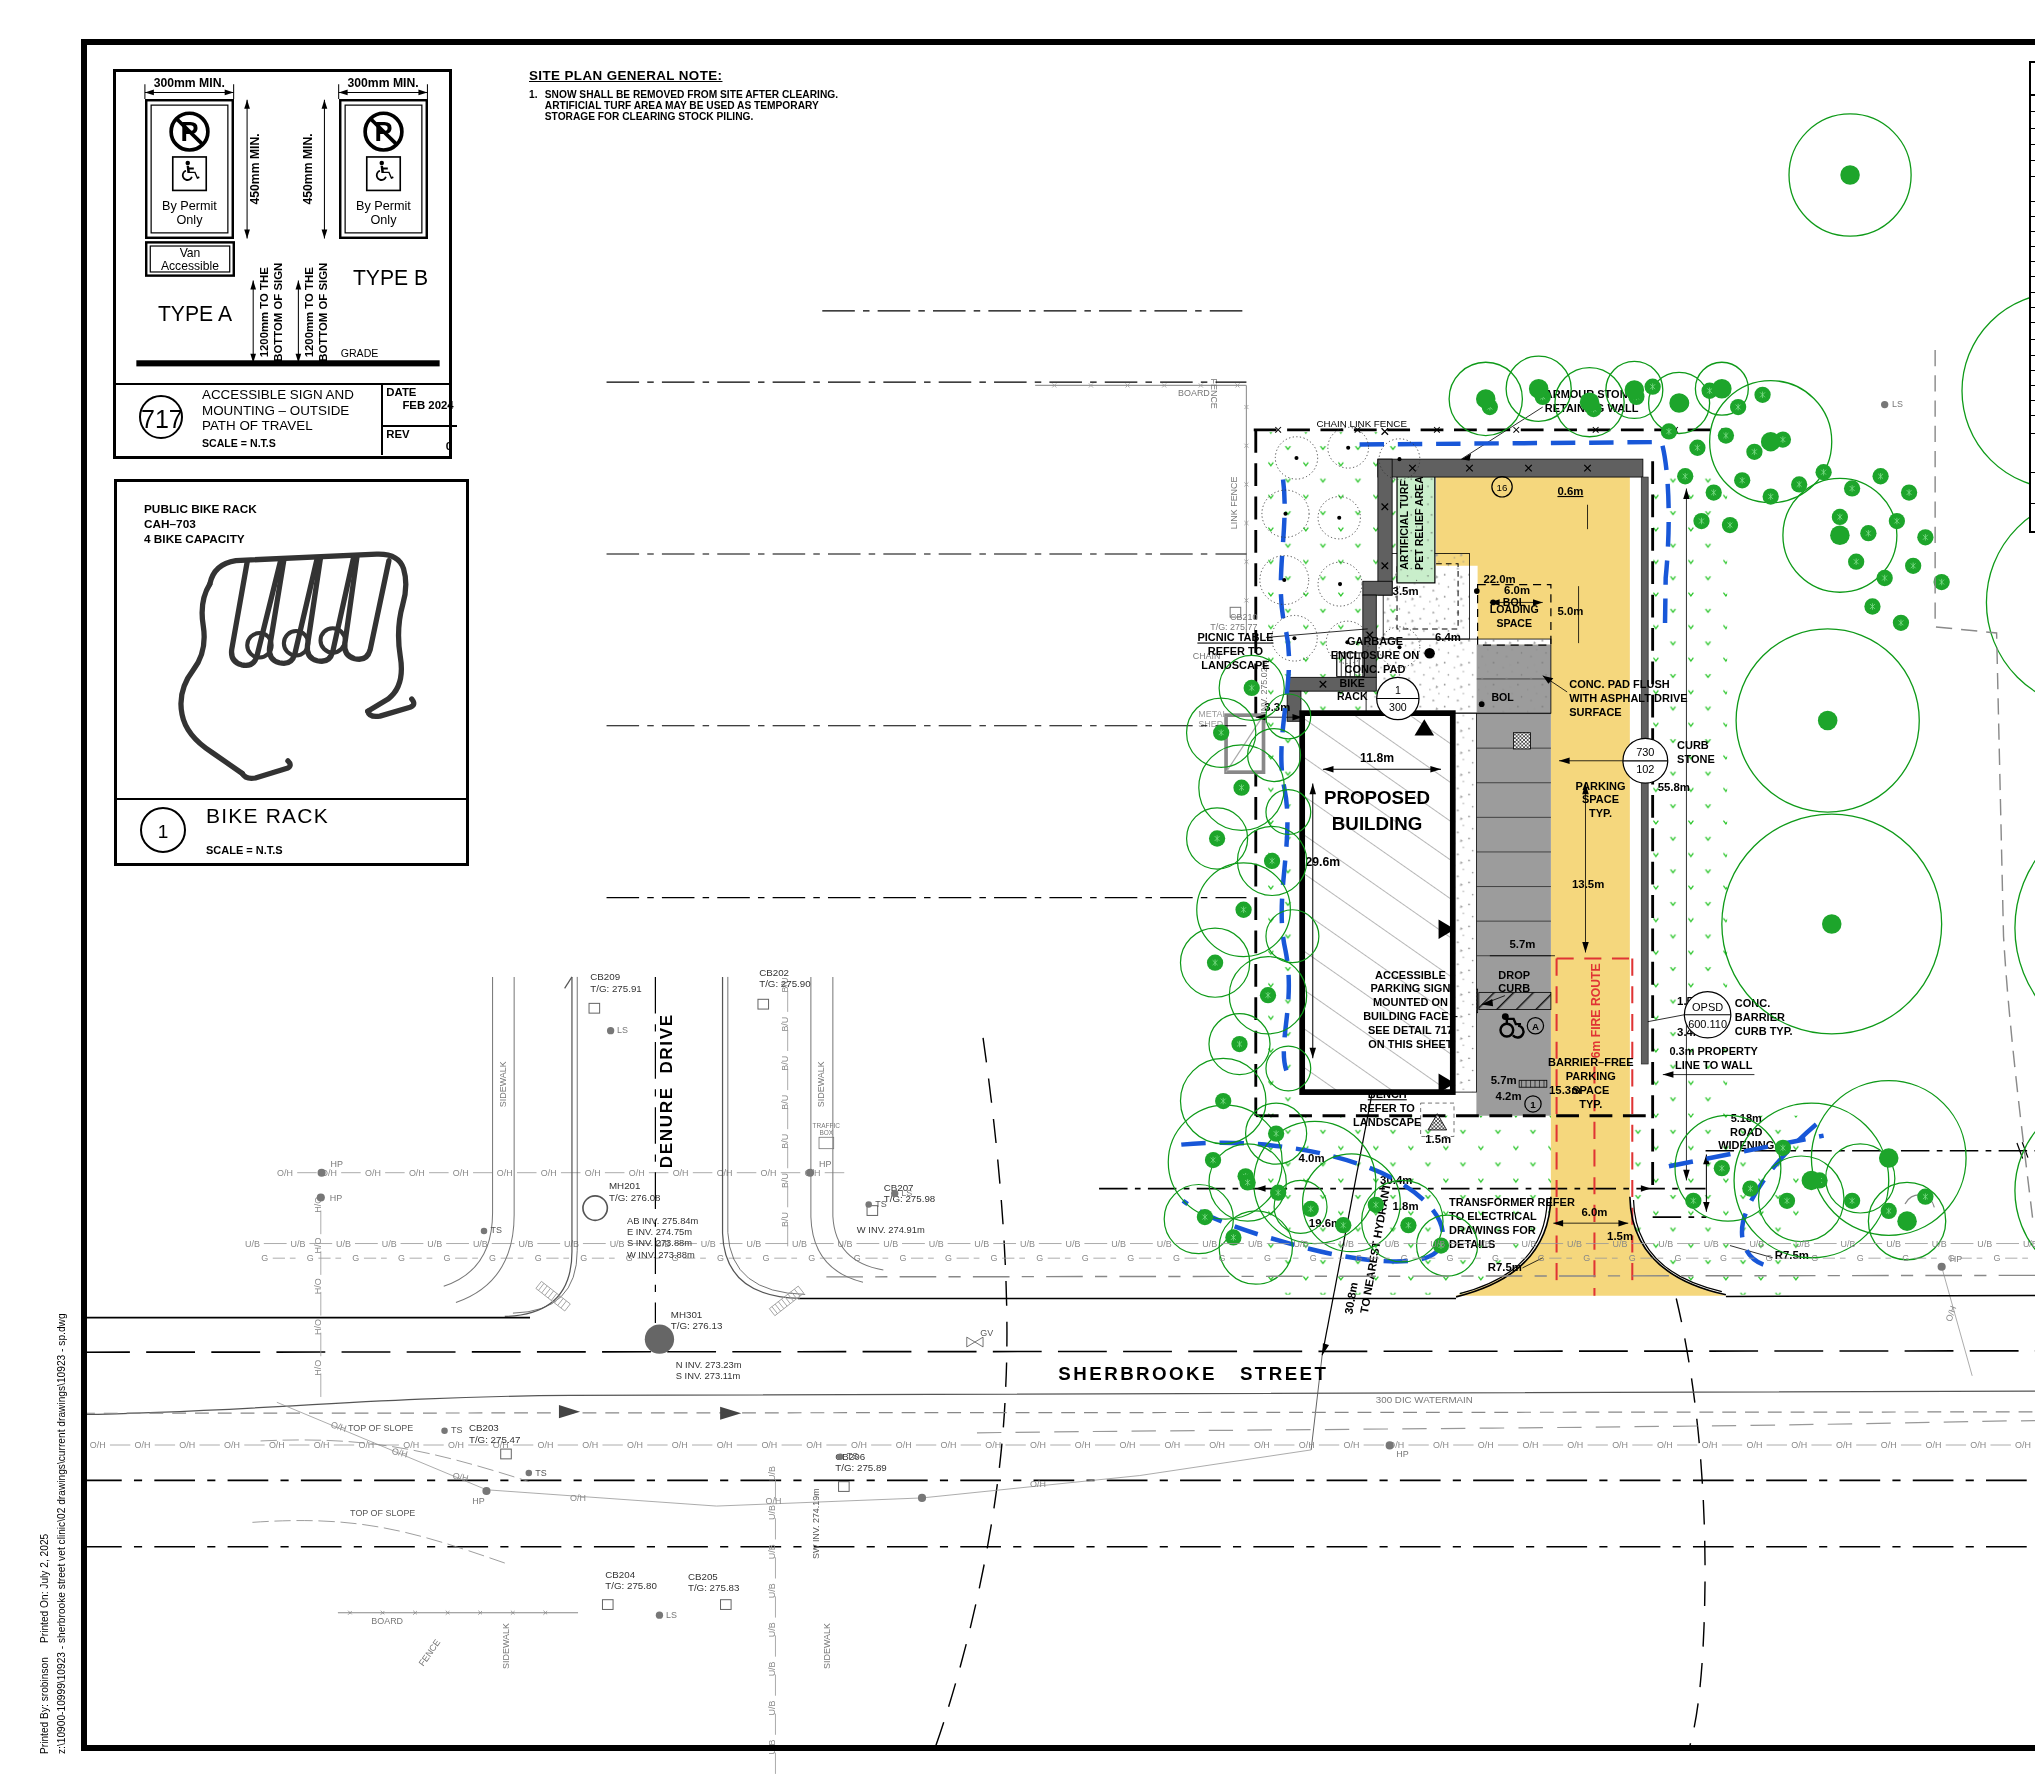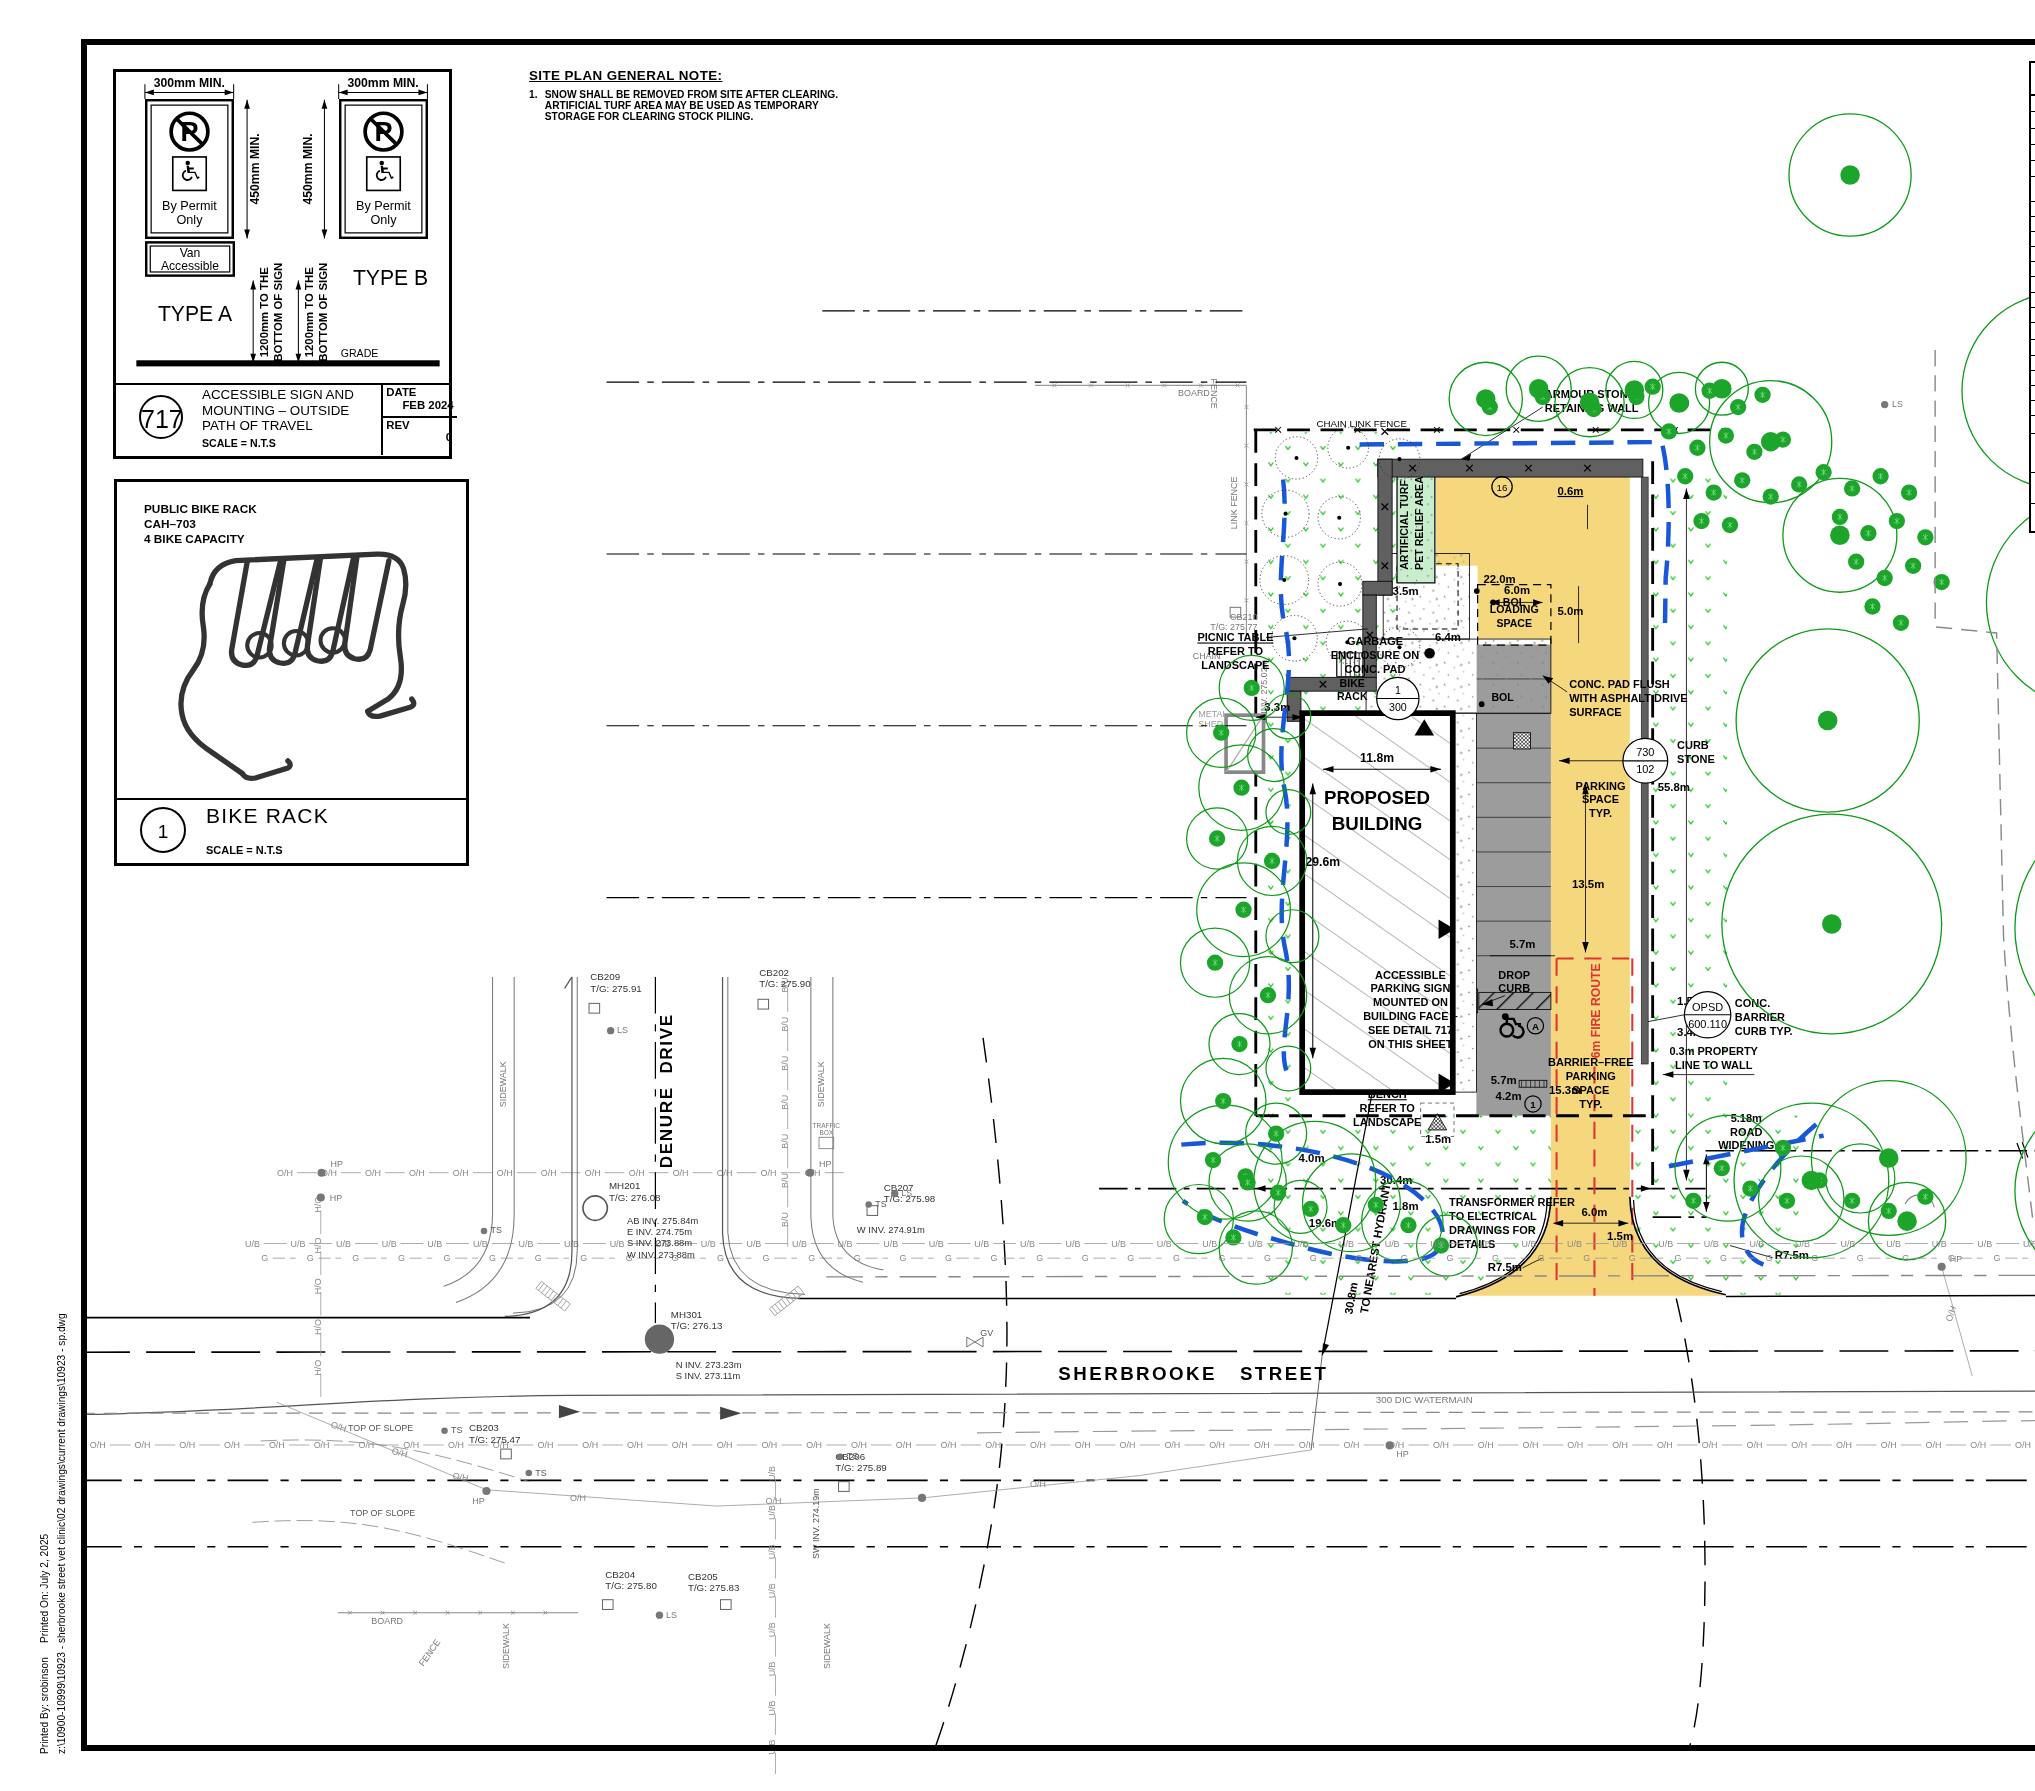--- a/index.html
+++ b/index.html
@@ -1264,21 +1264,21 @@
         <text x="552" y="700" font-size="26" font-family="Liberation Sans">GRADE</text>
         <rect x="50" y="708" width="745" height="15" fill="#000"></rect>
       </svg>
       <div style="position:absolute;left:0;top:311px;width:333px;height:73px;border-top:2.8px solid #000">
         <div style="position:absolute;left:23px;top:9.8px;width:44px;height:44px;border:2.4px solid #000;border-radius:50%;text-align:left;line-height:44px;font-size:25px">717</div>
         <div style="position:absolute;left:86px;top:2.4px;font-size:13.4px;font-weight:normal;line-height:15.5px">ACCESSIBLE  SIGN  AND<br>MOUNTING  –  OUTSIDE<br>PATH  OF  TRAVEL</div>
         <div style="position:absolute;left:86px;top:52px;font-size:10.6px;font-weight:bold">SCALE  =  N.T.S</div>
         <div style="position:absolute;left:265px;top:0;width:76px;height:70px;border-left:2.8px solid #000">
           <div style="font-size:11.4px;font-weight:bold;padding:0.8px 0 0 3.3px">DATE</div>
           <div style="font-size:11.4px;font-weight:bold;text-align:right;padding:1.6px 3.3px 0 0">FEB  2024</div>
-          <div style="border-top:2px solid #000;margin-top:5px;font-size:11.4px;font-weight:bold;padding:0.8px 0 0 3.3px">REV</div>
+          <div style="border-top:2px solid #000;margin-top:14px;font-size:11.4px;font-weight:bold;padding:0.8px 0 0 3.3px">REV</div>
           <div style="font-size:11.4px;font-weight:bold;text-align:right;padding:0 4.9px 0 0">0</div>
         </div>
       </div>
     </div>
 
 <div style="position:absolute;left:114px;top:479px;width:355px;height:387px;border:3.3px solid #000;box-sizing:border-box">
       <div style="position:absolute;left:27px;top:20.4px;font-size:11.8px;font-weight:bold;line-height:15px">PUBLIC  BIKE  RACK<br>CAH–703<br>4  BIKE  CAPACITY</div>
       <div style="position:absolute;left:8.1px;top:33px"><svg width="334" height="285" viewBox="0 0 820 700">
 <g fill="none" stroke="#333" stroke-width="13" stroke-linecap="round" stroke-linejoin="round">
 <path d="M208,170 Q218,120 272,112 L618,96 Q672,94 684,132 Q696,172 682,220 Q665,280 676,348 Q688,420 646,452 L596,482"></path>

